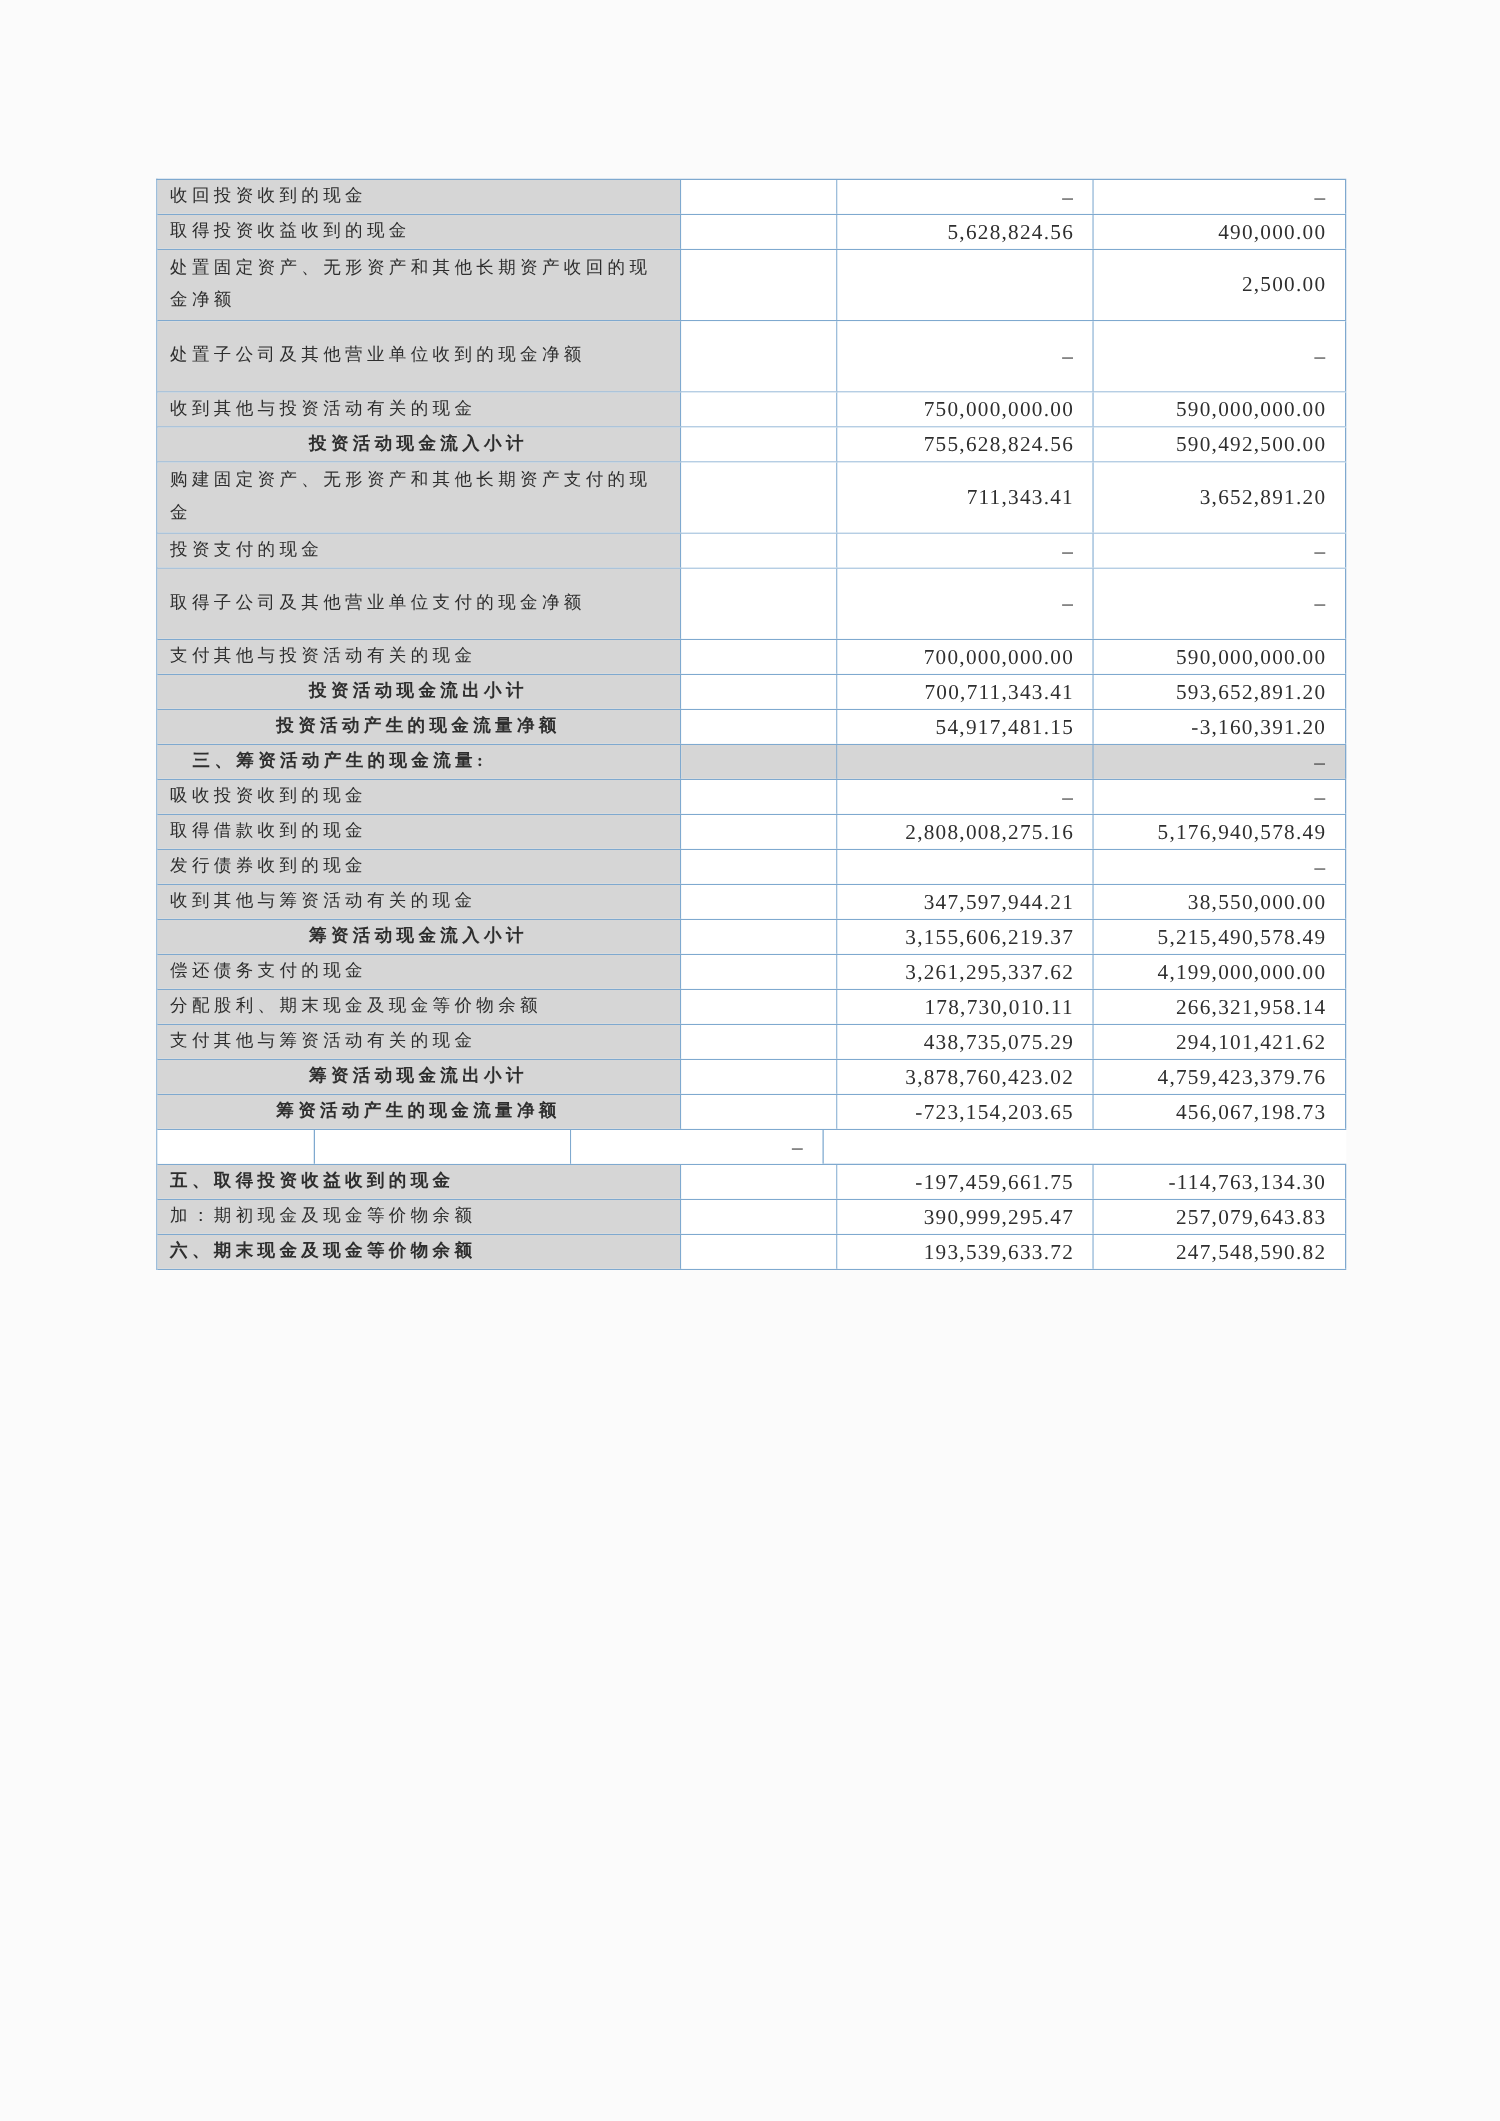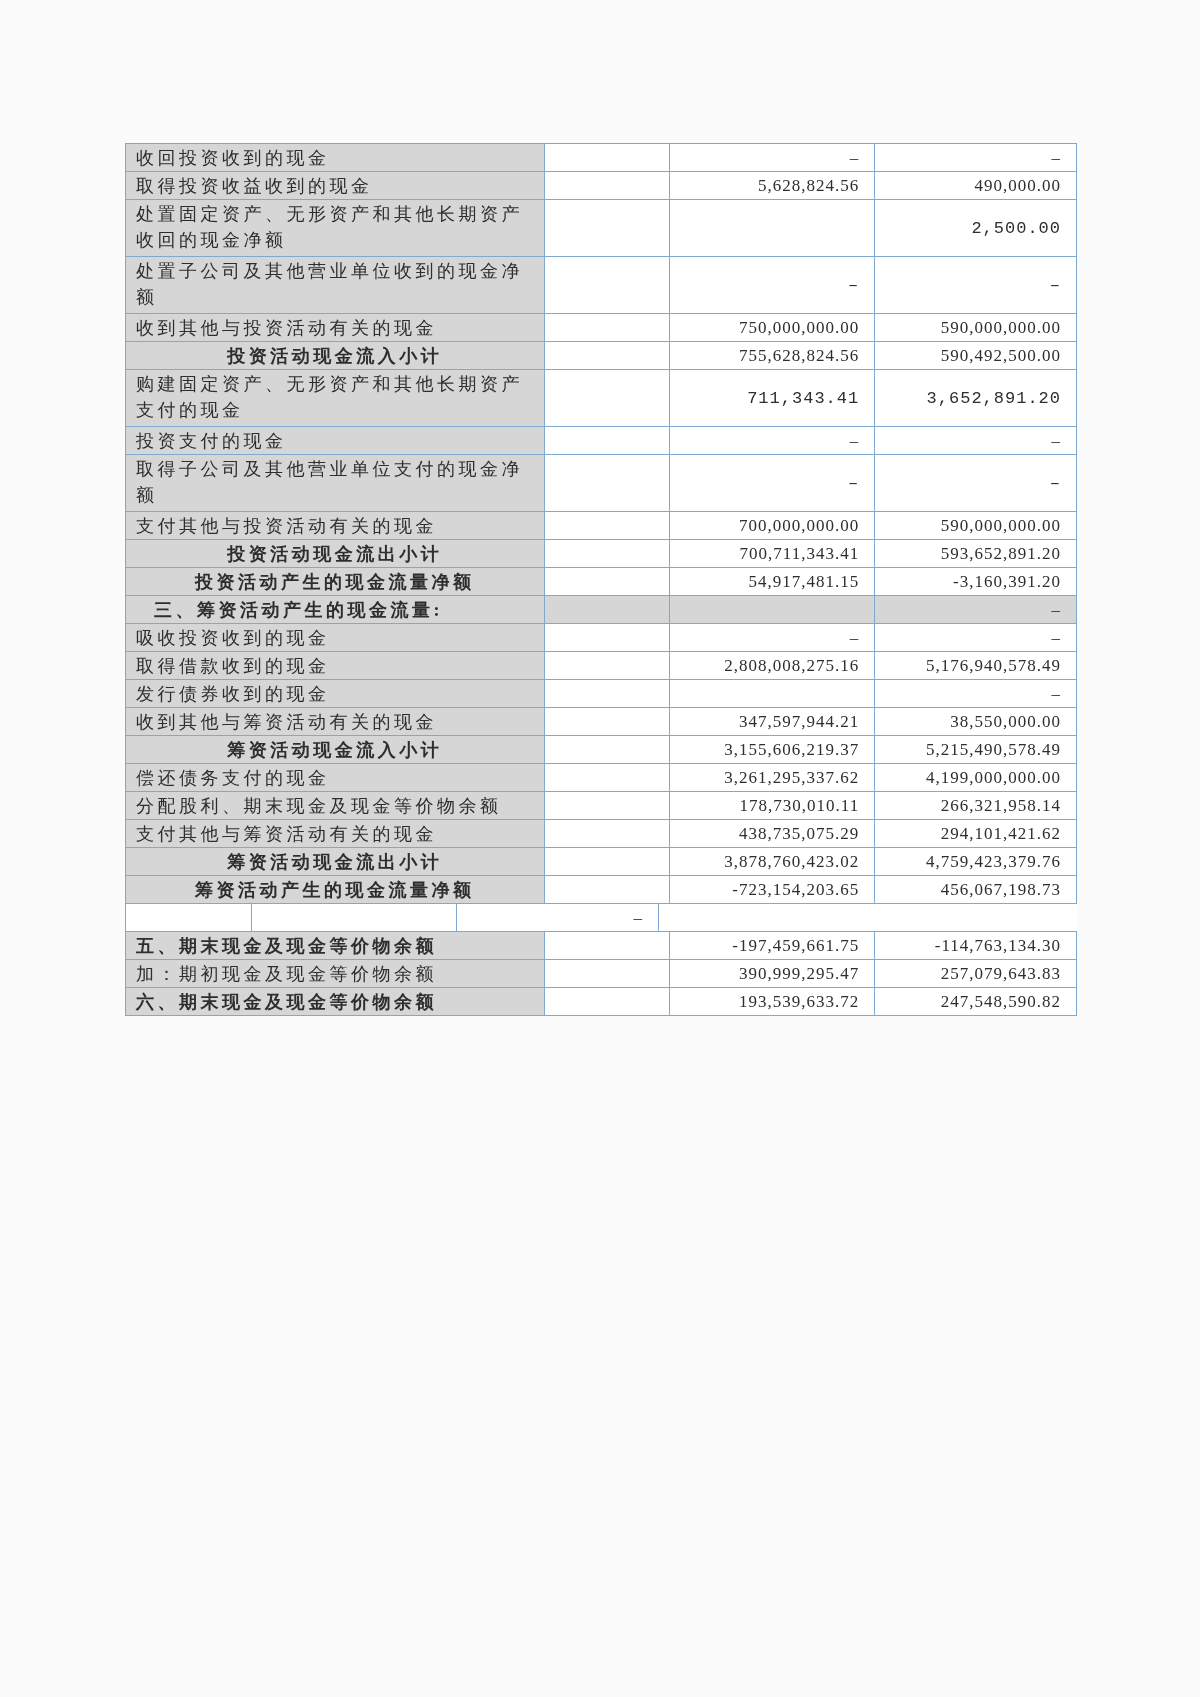--- a/index.html
+++ b/index.html
@@ -19,28 +19,28 @@
   .sheet-table{
     position:absolute;left:125px;top:143px;width:952px;
     border-top:1px solid var(--border);
     border-left:1px solid var(--border);
     background:#ffffff;
   }
   .row{
     display:flex;height:28px;
     border-bottom:1px solid var(--border);
   }
-  .row.tall{height:57px;font-family:Liberation Mono, monospace;}
+  .row.tall{height:57px;}
   .cell{
     border-right:1px solid var(--border);
     display:flex;align-items:center;overflow:hidden;
   }
   .cell.label{
     width:419px;background:var(--label-bg);
-    font-size:18px;line-height:26px;letter-spacing:3.5px;
+    font-size:14px;line-height:26px;letter-spacing:3.5px;
     padding:0 6px 0 10px;
   }
   .cell.note{width:126px;background:#ffffff;}
   .cell.num{
     width:205px;background:#ffffff;
     font-size:17px;letter-spacing:1px;
     justify-content:flex-end;padding-right:15px;
     white-space:nowrap;
   }
   .cell.num.last{width:202px;}
@@ -191,21 +191,21 @@
     <div class="cell note"></div>
     <div class="cell num">-723,154,203.65</div>
     <div class="cell num last">456,067,198.73</div>
   </div>
     <div class="row section">
     <div class="cell note"></div>
     <div class="cell num"></div>
     <div class="cell num last">–</div>
   </div>
     <div class="row section">
-    <div class="cell label">五、期末现金及现金等价物余额</div>
+    <div class="cell label">五、取得投资收益收到的现金</div>
     <div class="cell note"></div>
     <div class="cell num">-197,459,661.75</div>
     <div class="cell num last">-114,763,134.30</div>
   </div>
     <div class="row">
     <div class="cell label">加：期初现金及现金等价物余额</div>
     <div class="cell note"></div>
     <div class="cell num">390,999,295.47</div>
     <div class="cell num last">257,079,643.83</div>
   </div>

